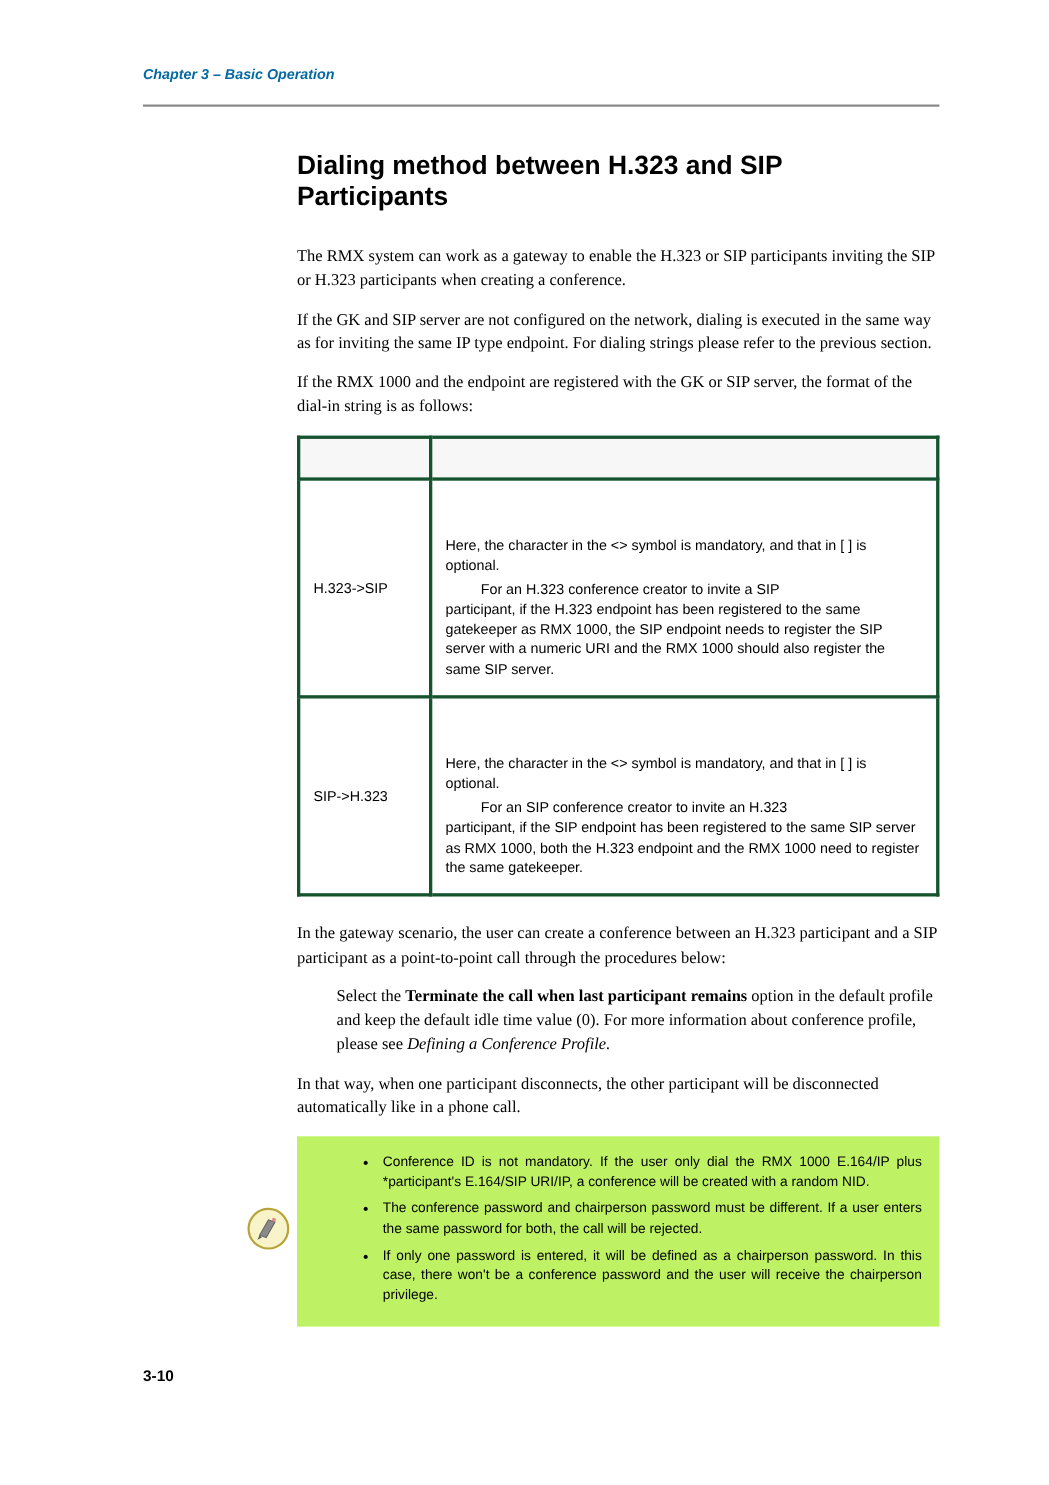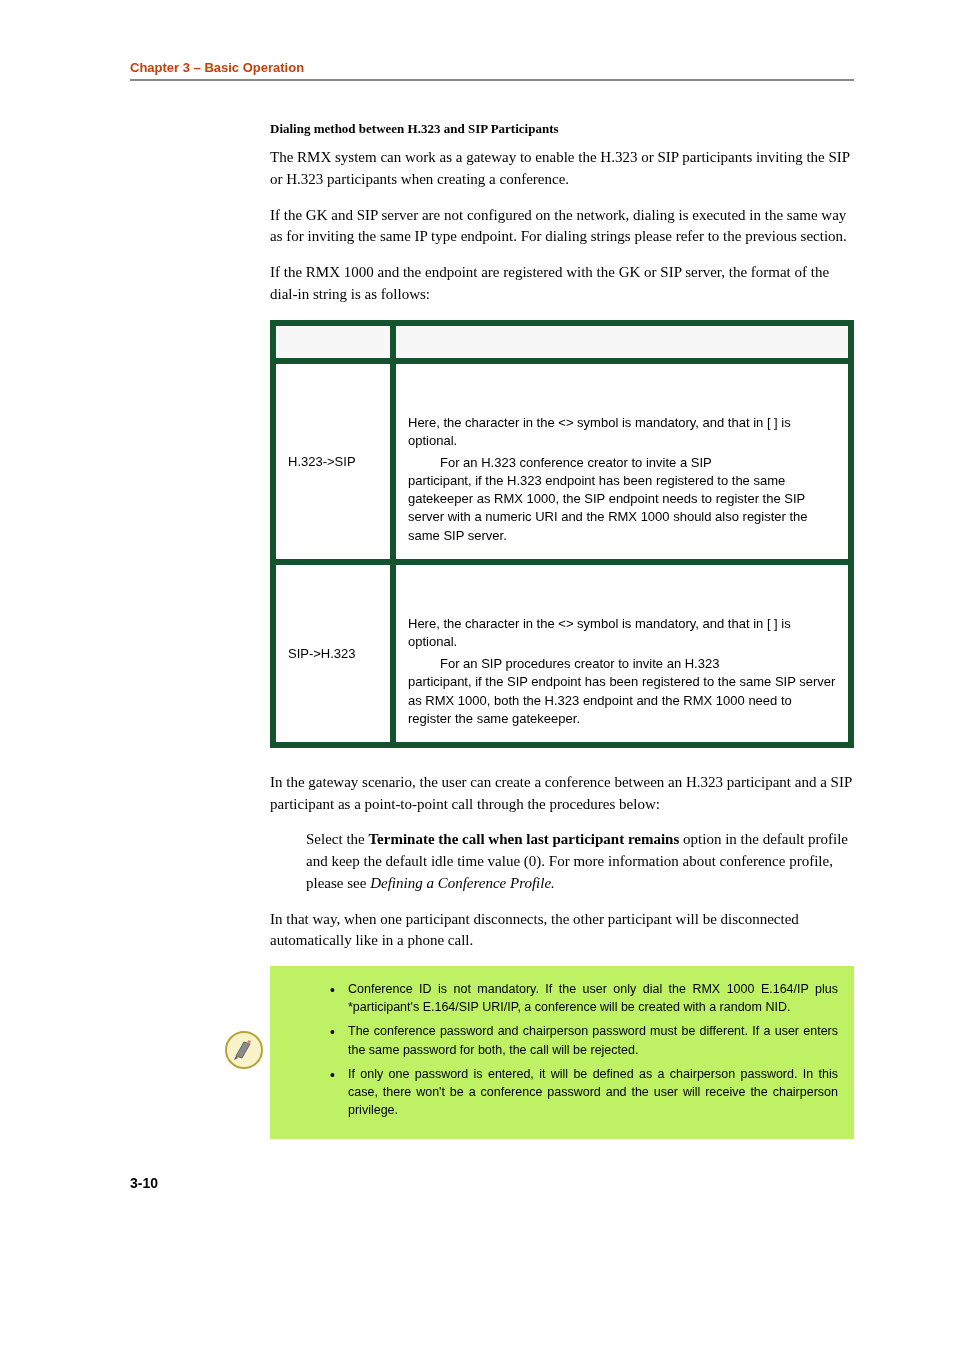--- a/index.html
+++ b/index.html
@@ -11,54 +11,55 @@
     margin: 0 auto;
     padding: 60px 0 40px 0;
   }
   .page {
     padding: 0 100px 0 130px;
   }
   .chapter-header {
     font-family: 'Helvetica Neue', Arial, sans-serif;
     font-weight: bold;
     font-size: 13px;
-    color: #c2410c;
-    margin-bottom: 4px;
+    color: #0369a1;
+    margin-bottom: 20px;
+    font-style: italic;
   }
   .hr-line {
     border: none;
     border-top: 2px solid #888;
     margin-bottom: 40px;
   }
   .content {
     margin-left: 140px;
   }
   .section-title {
-    font-family: Liberation Serif, serif;
+    font-family: Liberation Sans, sans-serif;
     font-weight: bold;
-    font-size: 13px;
-    margin-bottom: 10px;
+    font-size: 24px;
+    margin-bottom: 30px;
   }
   .para {
     font-family: 'Palatino Linotype', 'Book Antiqua', Palatino, Georgia, serif;
     font-size: 15px;
     line-height: 1.45;
     margin-bottom: 14px;
   }
   .italic { font-style: italic; margin-top: 15px; }
   .bold { font-weight: bold; }
   table.dial {
     width: 100%;
     border-collapse: collapse;
     margin: 6px 0 24px 0;
     font-family: Arial, Helvetica, sans-serif;
     font-size: 13px;
   }
   table.dial th, table.dial td {
-    border: 6px solid #14532d;
+    border: 3px solid #14532d;
     vertical-align: middle;
     padding: 10px 12px;
     text-align: left;
   }
   table.dial thead th {
     background: #f7f7f7;
     height: 38px;
   }
   table.dial td.left {
     width: 120px;
@@ -151,21 +152,21 @@
               <span>participant, if the H.323 endpoint has been registered to the same gatekeeper as RMX 1000, the SIP endpoint needs to register the SIP server with a numeric URI and the RMX 1000 should also register the same SIP server.</span>
             </p>
           </td>
         </tr>
         <tr>
           <td class="left">SIP-&gt;H.323</td>
           <td>
             <div class="spacer"></div>
             <p class="cell-para">Here, the character in the &lt;&gt; symbol is mandatory, and that in [ ] is optional.</p>
             <p class="cell-para">
-              <span class="indent-line">For an SIP procedures creator to invite an H.323</span>
+              <span class="indent-line">For an SIP conference creator to invite an H.323</span>
               <span>participant, if the SIP endpoint has been registered to the same SIP server as RMX 1000, both the H.323 endpoint and the RMX 1000 need to register the same gatekeeper.</span>
             </p>
           </td>
         </tr>
       </tbody>
     </table>
 
     <p class="para">In the gateway scenario, the user can create a conference between an H.323 participant and a SIP participant as a point-to-point call through the procedures below:</p>
 
     <div class="indent-block">

